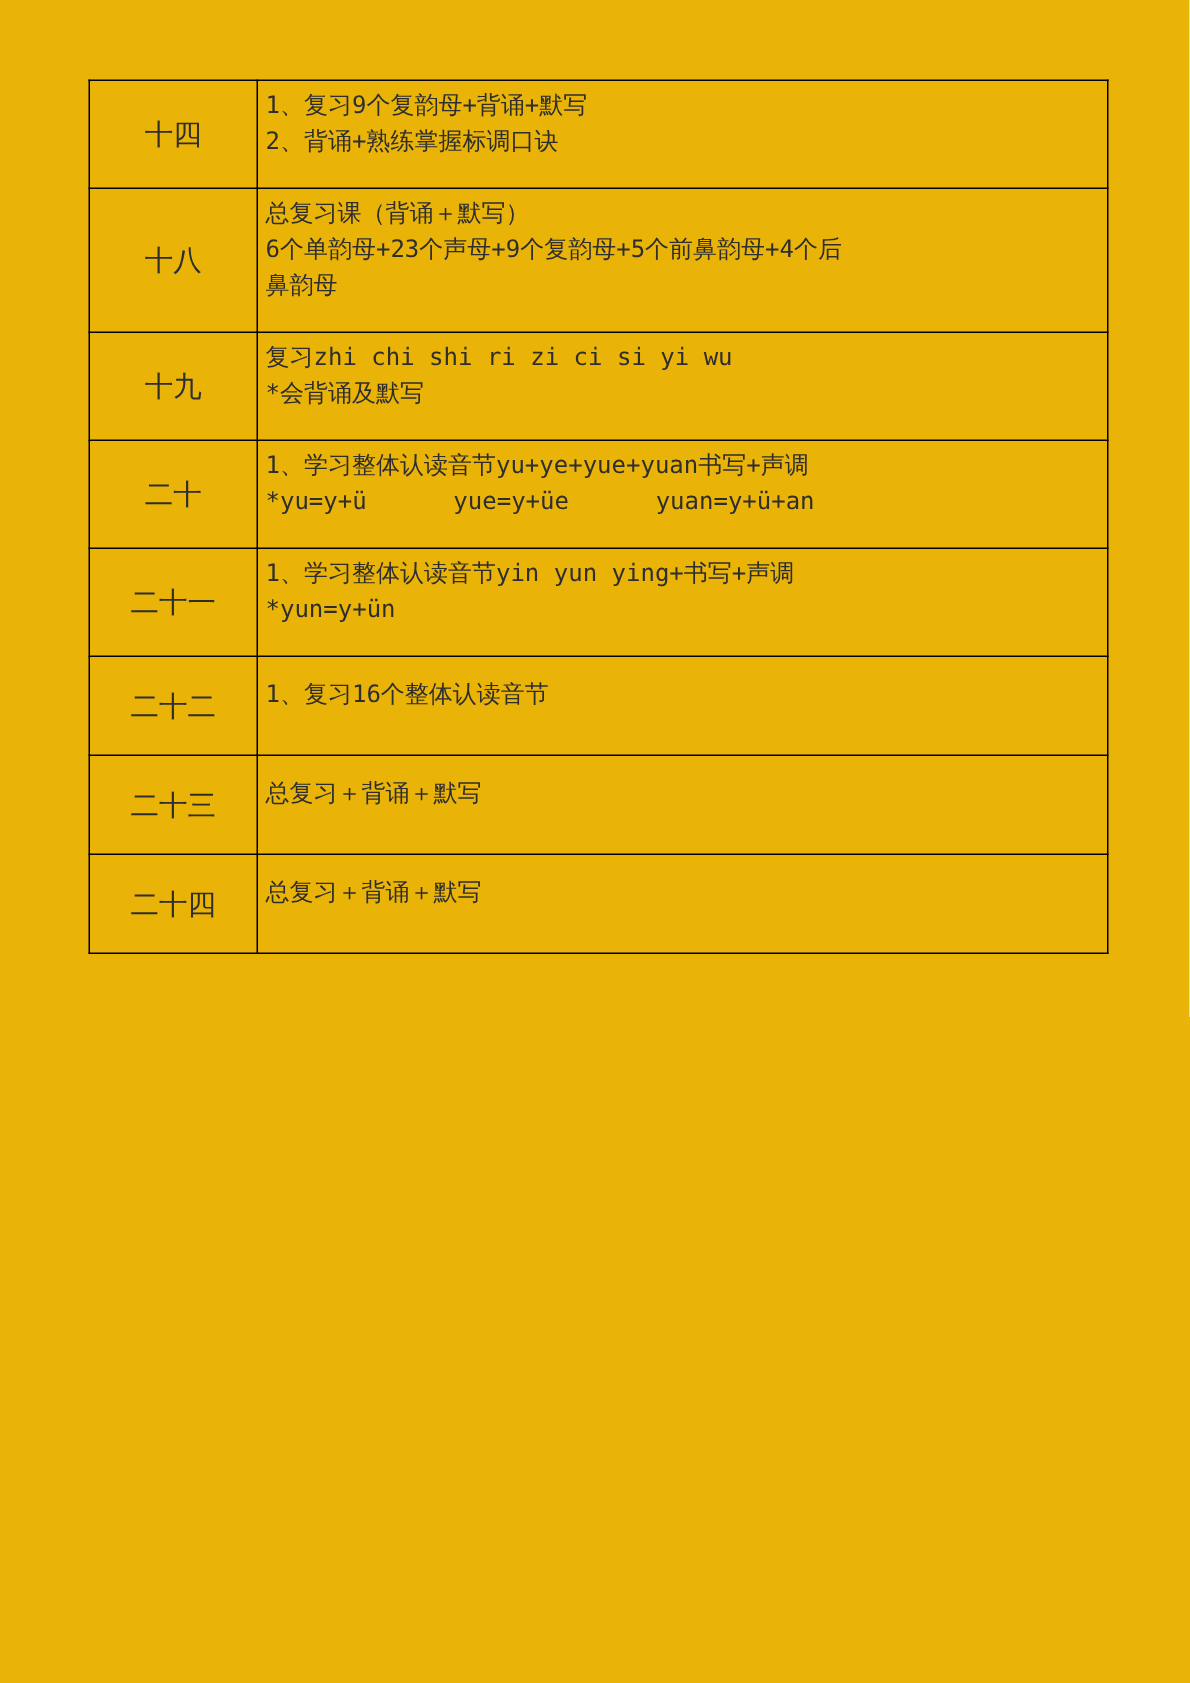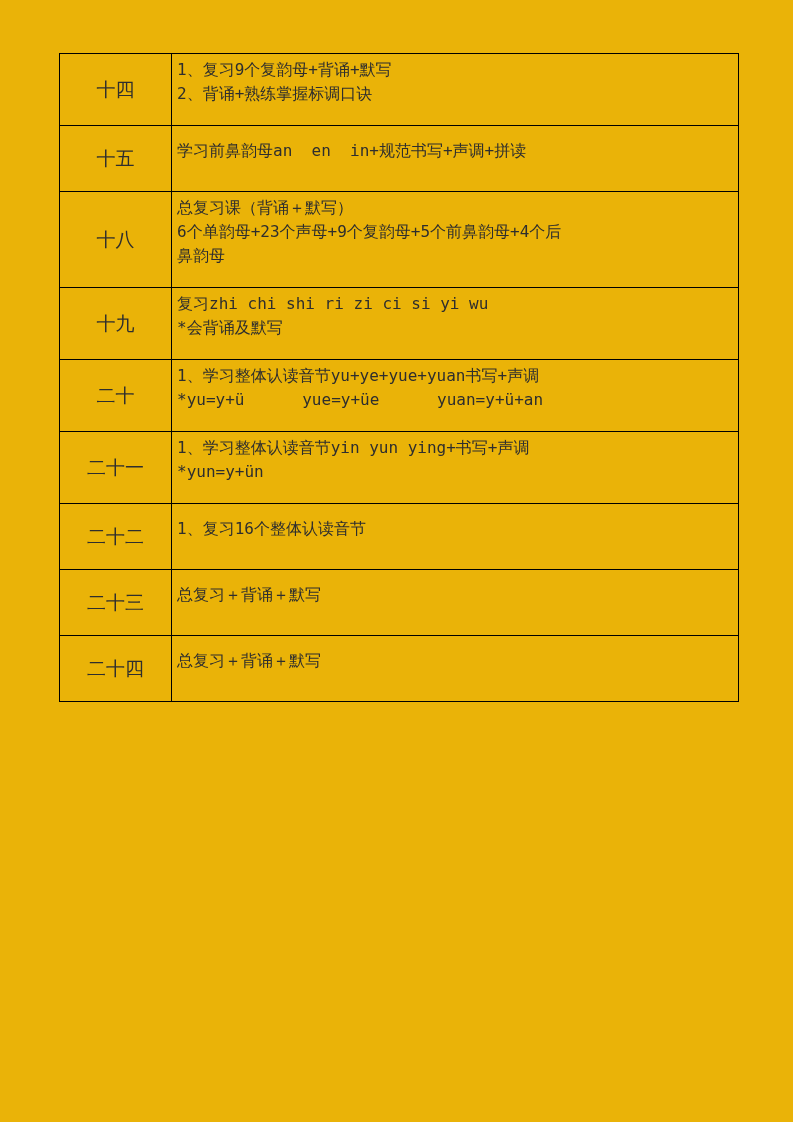--- a/index.html
+++ b/index.html
@@ -52,26 +52,20 @@
   <table class="schedule">
     <tbody id="schedule-body">
   <tr class="row">
     <td class="cell-num">十四</td>
     <td class="cell-content">
             <div class="line">1、复习9个复韵母+背诵+默写</div>
             <div class="line">2、背诵+熟练掌握标调口诀</div>
           </td>
   </tr>
 
-  <tr class="row">
-    <td class="cell-num">十五</td>
-    <td class="cell-content">
-            <div class="line">学习前鼻韵母an  en  in+规范书写+声调+拼读</div>
-          </td>
-  </tr>
 
 
 
   <tr class="row">
     <td class="cell-num">十八</td>
     <td class="cell-content">
             <div class="line">总复习课（背诵＋默写）</div>
             <div class="line">6个单韵母+23个声母+9个复韵母+5个前鼻韵母+4个后</div>
             <div class="line">鼻韵母</div>
           </td>

